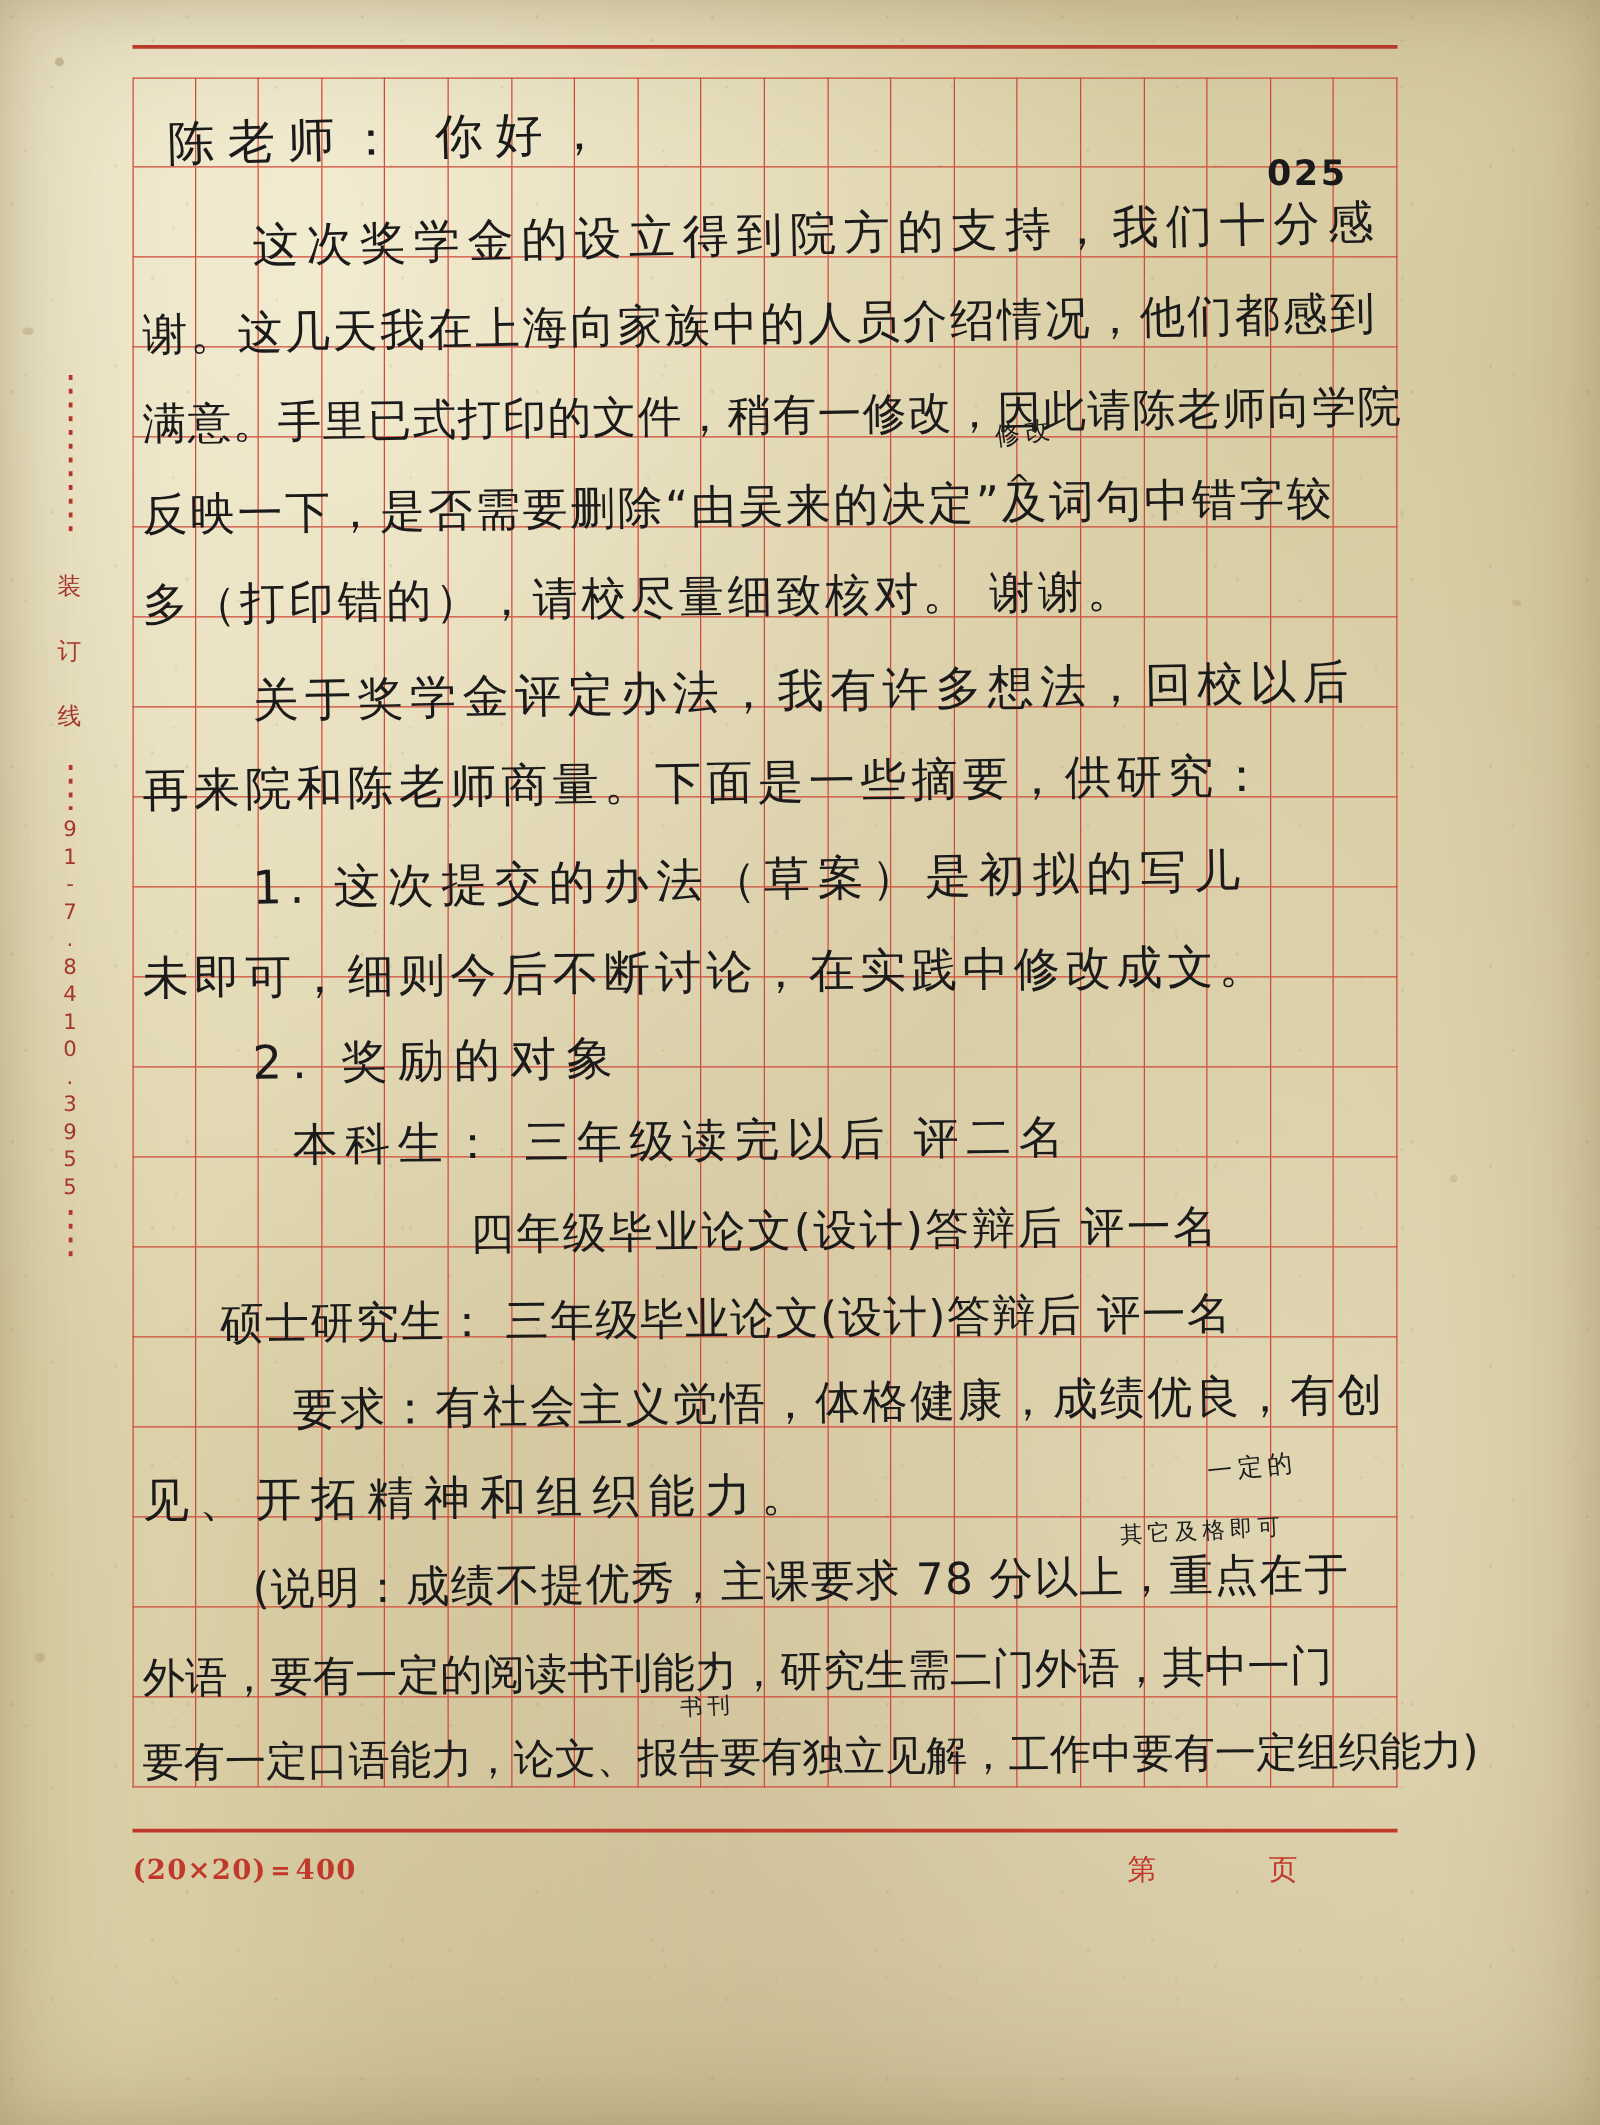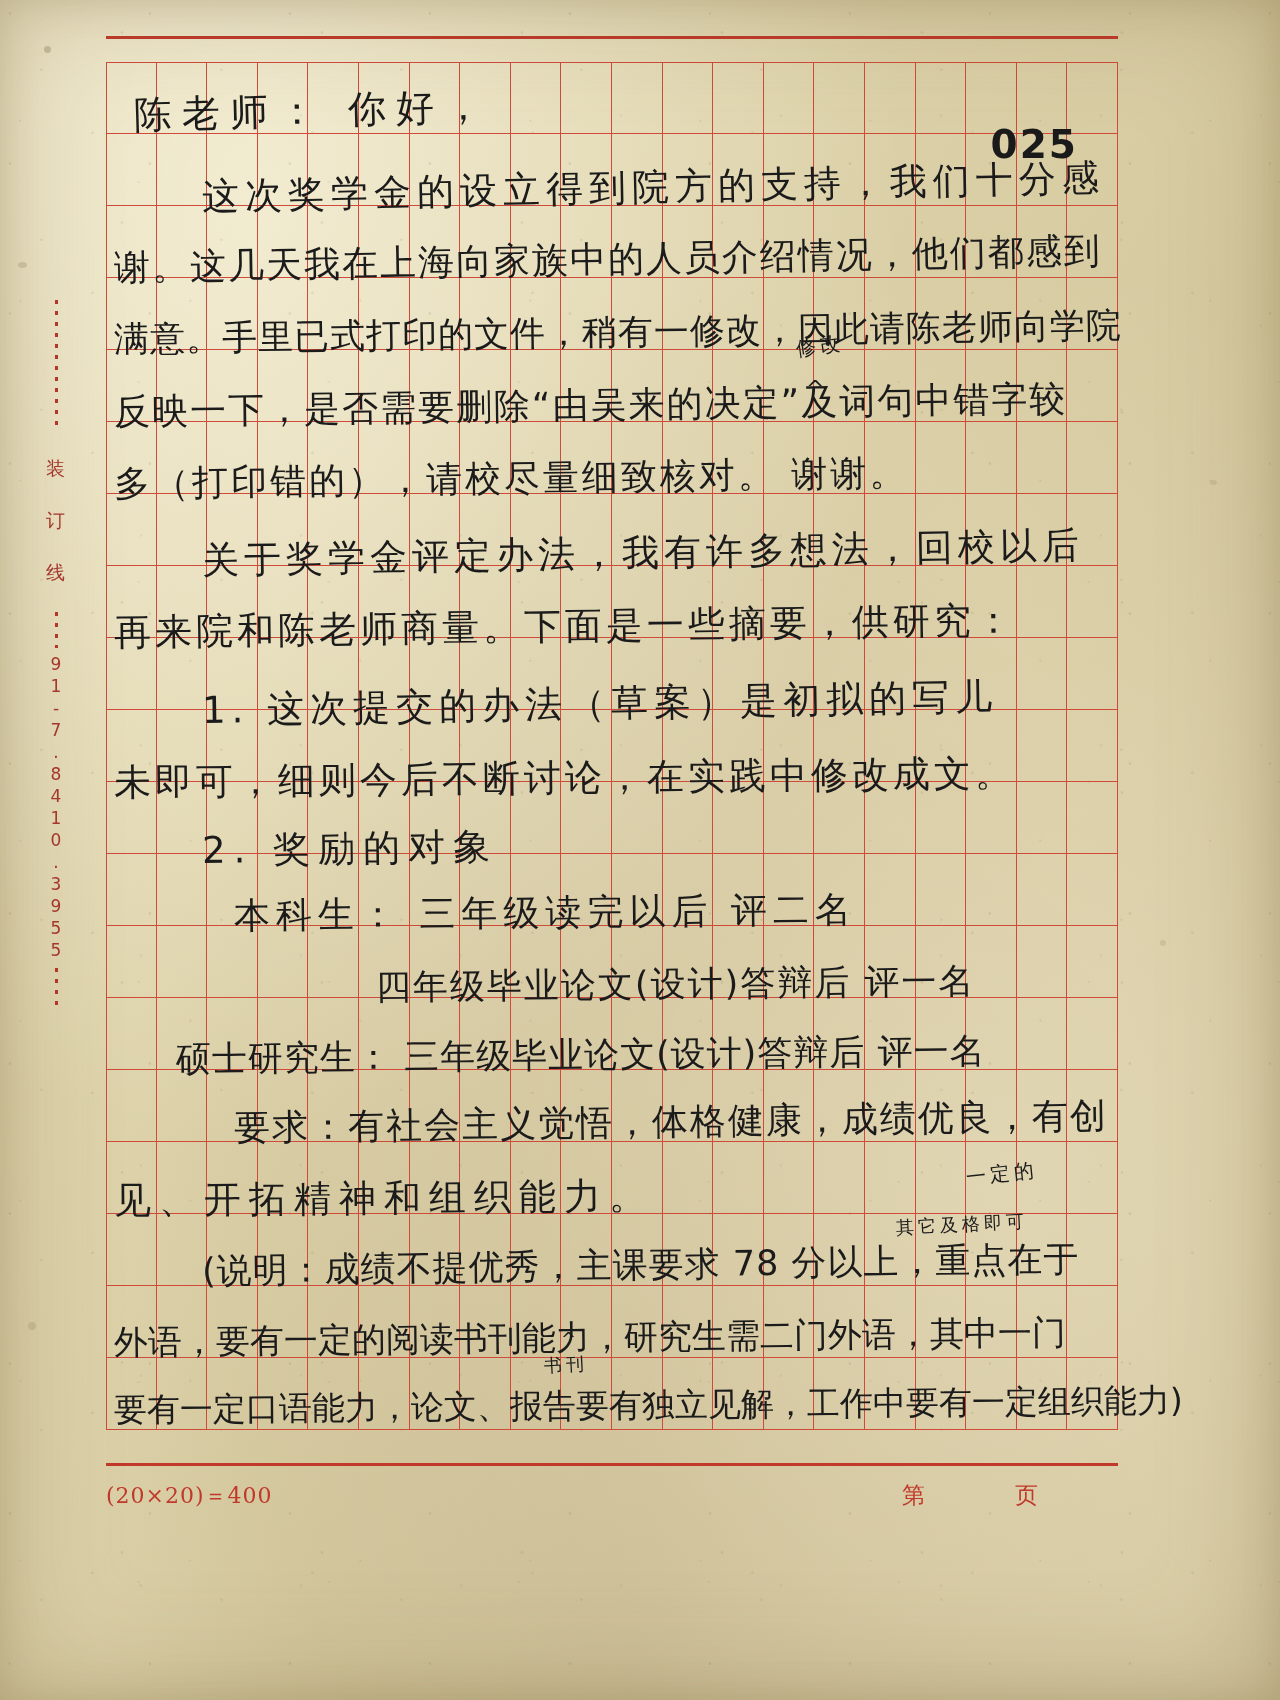--- a/index.html
+++ b/index.html
@@ -142,39 +142,39 @@
     letter-spacing: 4px;
     transform-origin: left center;
   }
 
   
   #page-number {
     position: absolute;
     right: 40px;
     top: 86px;
     font-family: "DejaVu Sans", sans-serif;
-    font-size: 39px;
+    font-size: 28px;
     font-weight: 700;
     color: #1a1a1a;
     letter-spacing: 2px;
   }
 
   
   #footer {
     position: absolute;
     left: 106px;
     top: 1480px;
     width: 1012px;
     color: #c0392b;
     font-family: "DejaVu Serif", serif;
     font-size: 22px;
     display: flex;
     align-items: center;
   }
-  #footer .left { font-weight: 400; letter-spacing: 1px; text-align: center; }
+  #footer .left { font-weight: 700; letter-spacing: 1px; text-align: center; }
   #footer .right {
     margin-left: auto;
     display: flex;
     gap: 90px;
     padding-right: 80px;
     font-size: 23px;
   }
 
   
   .blemish {

